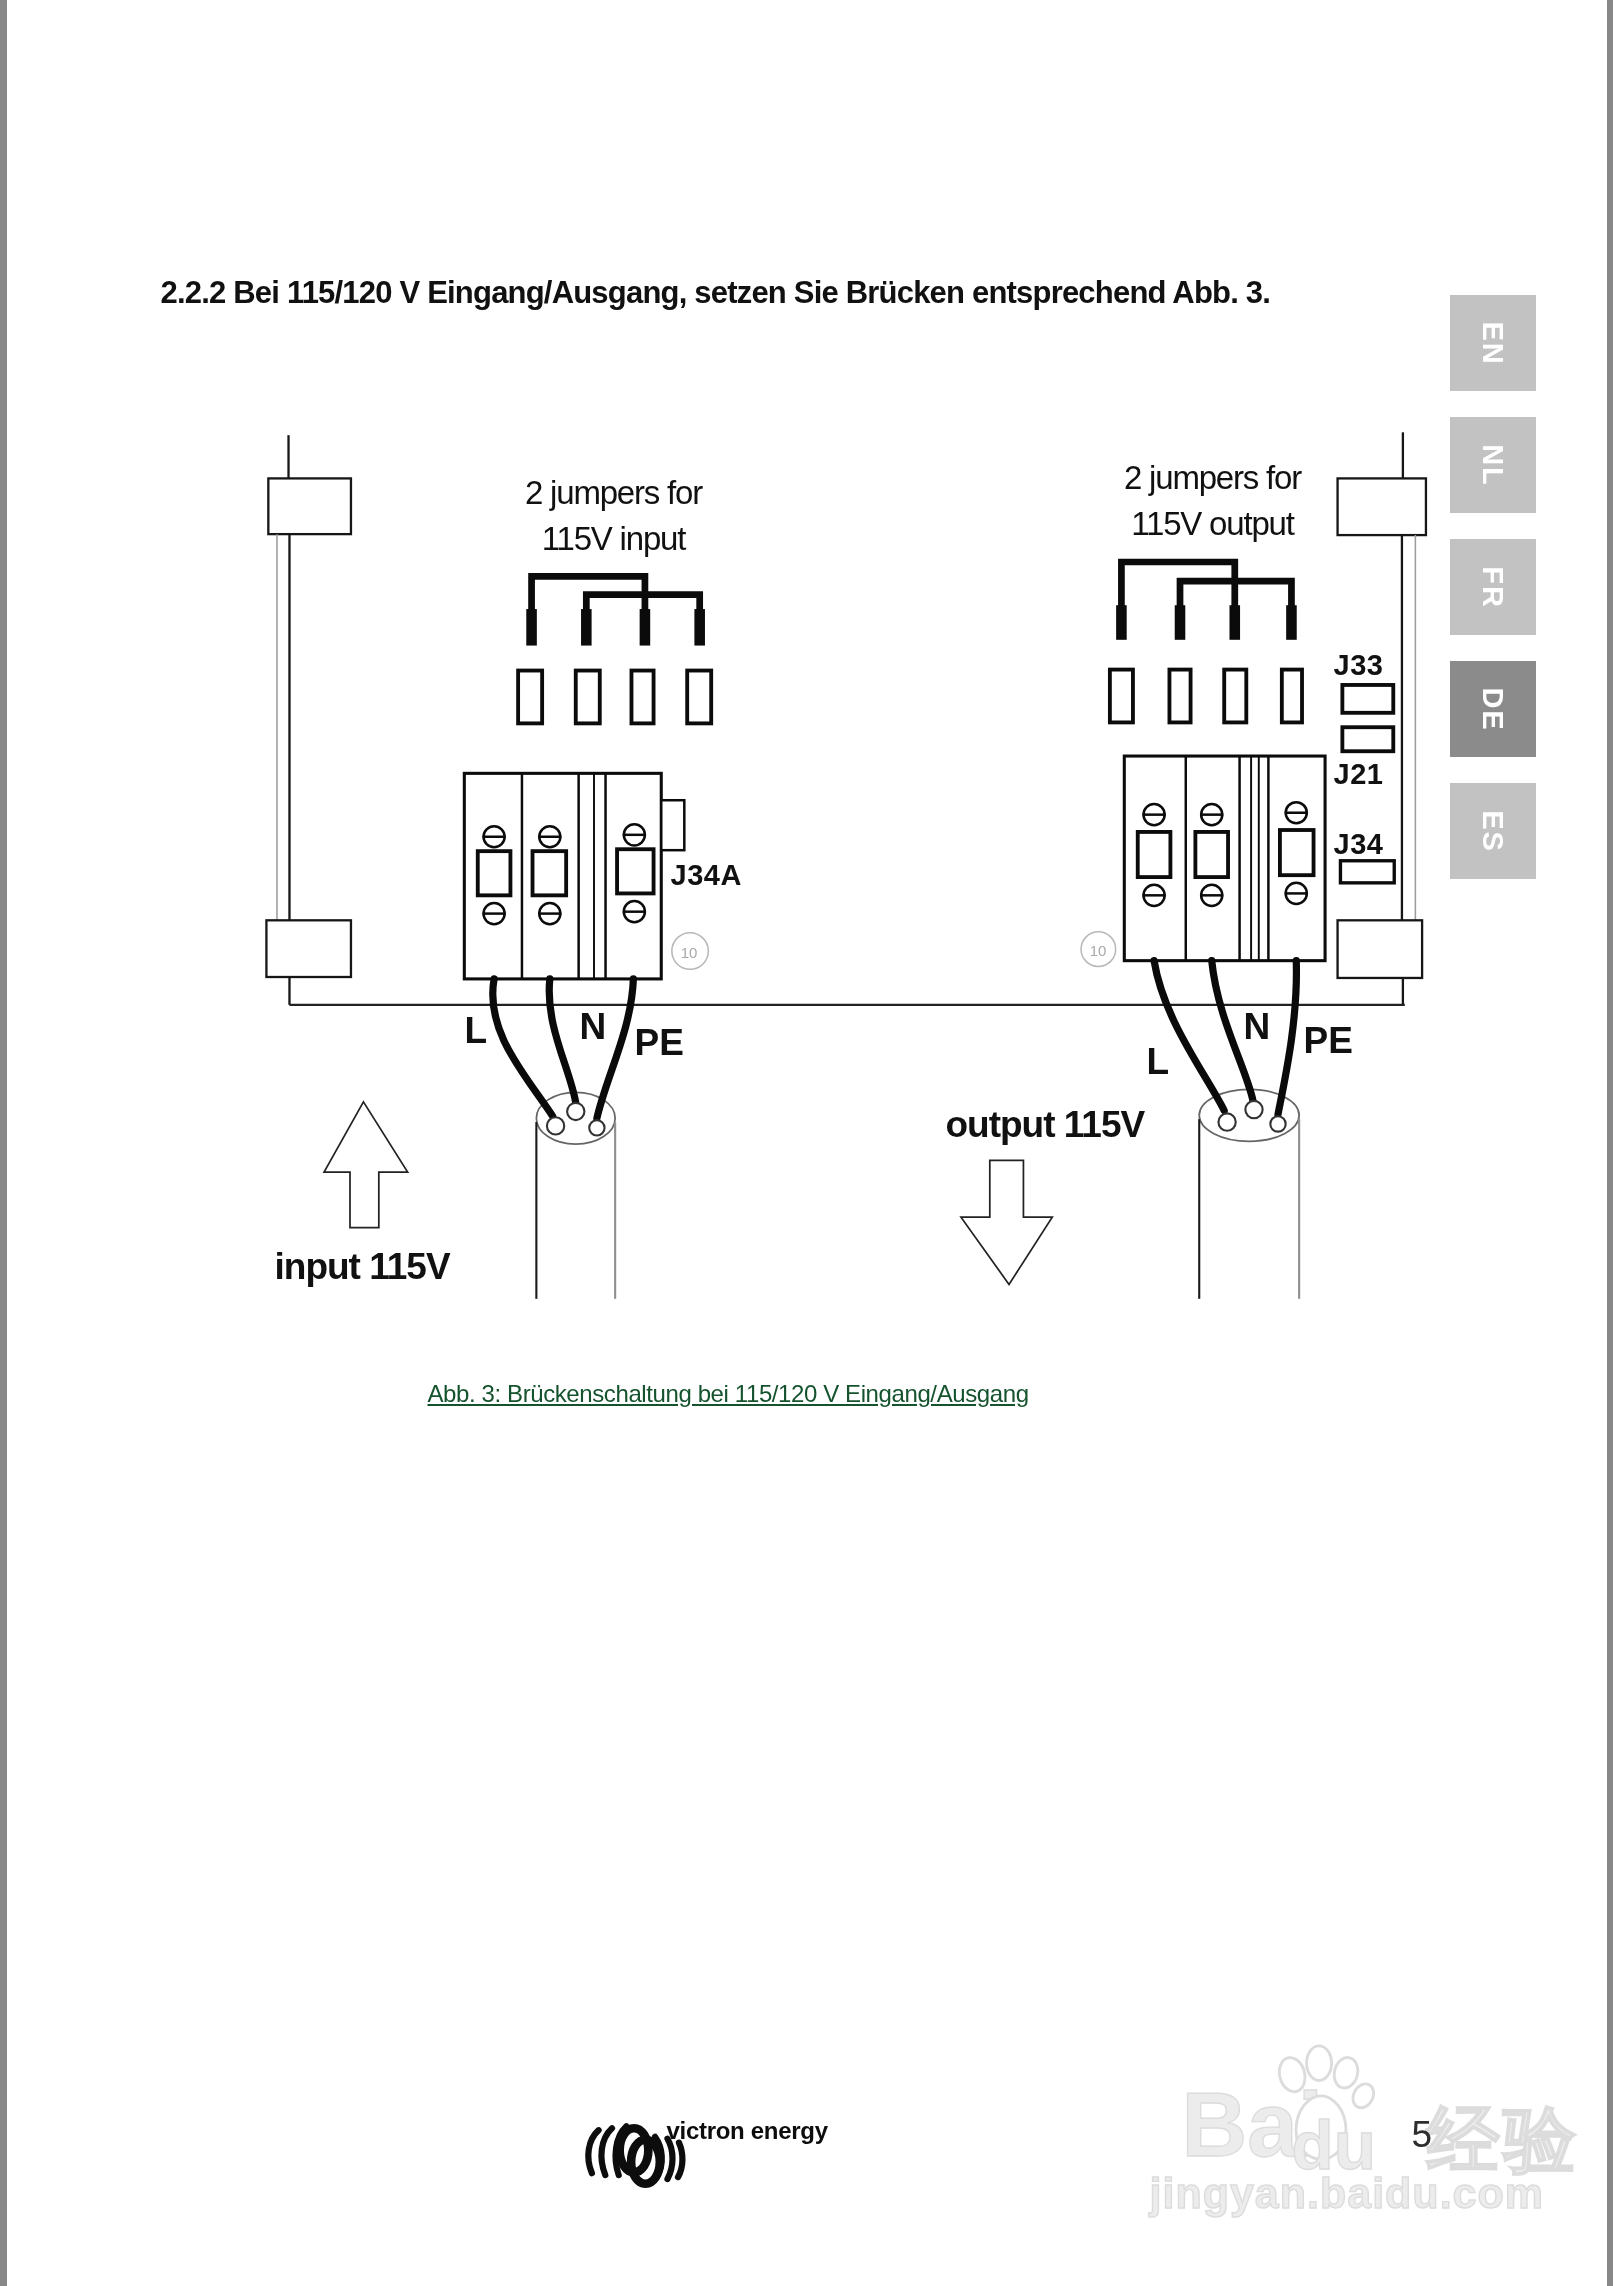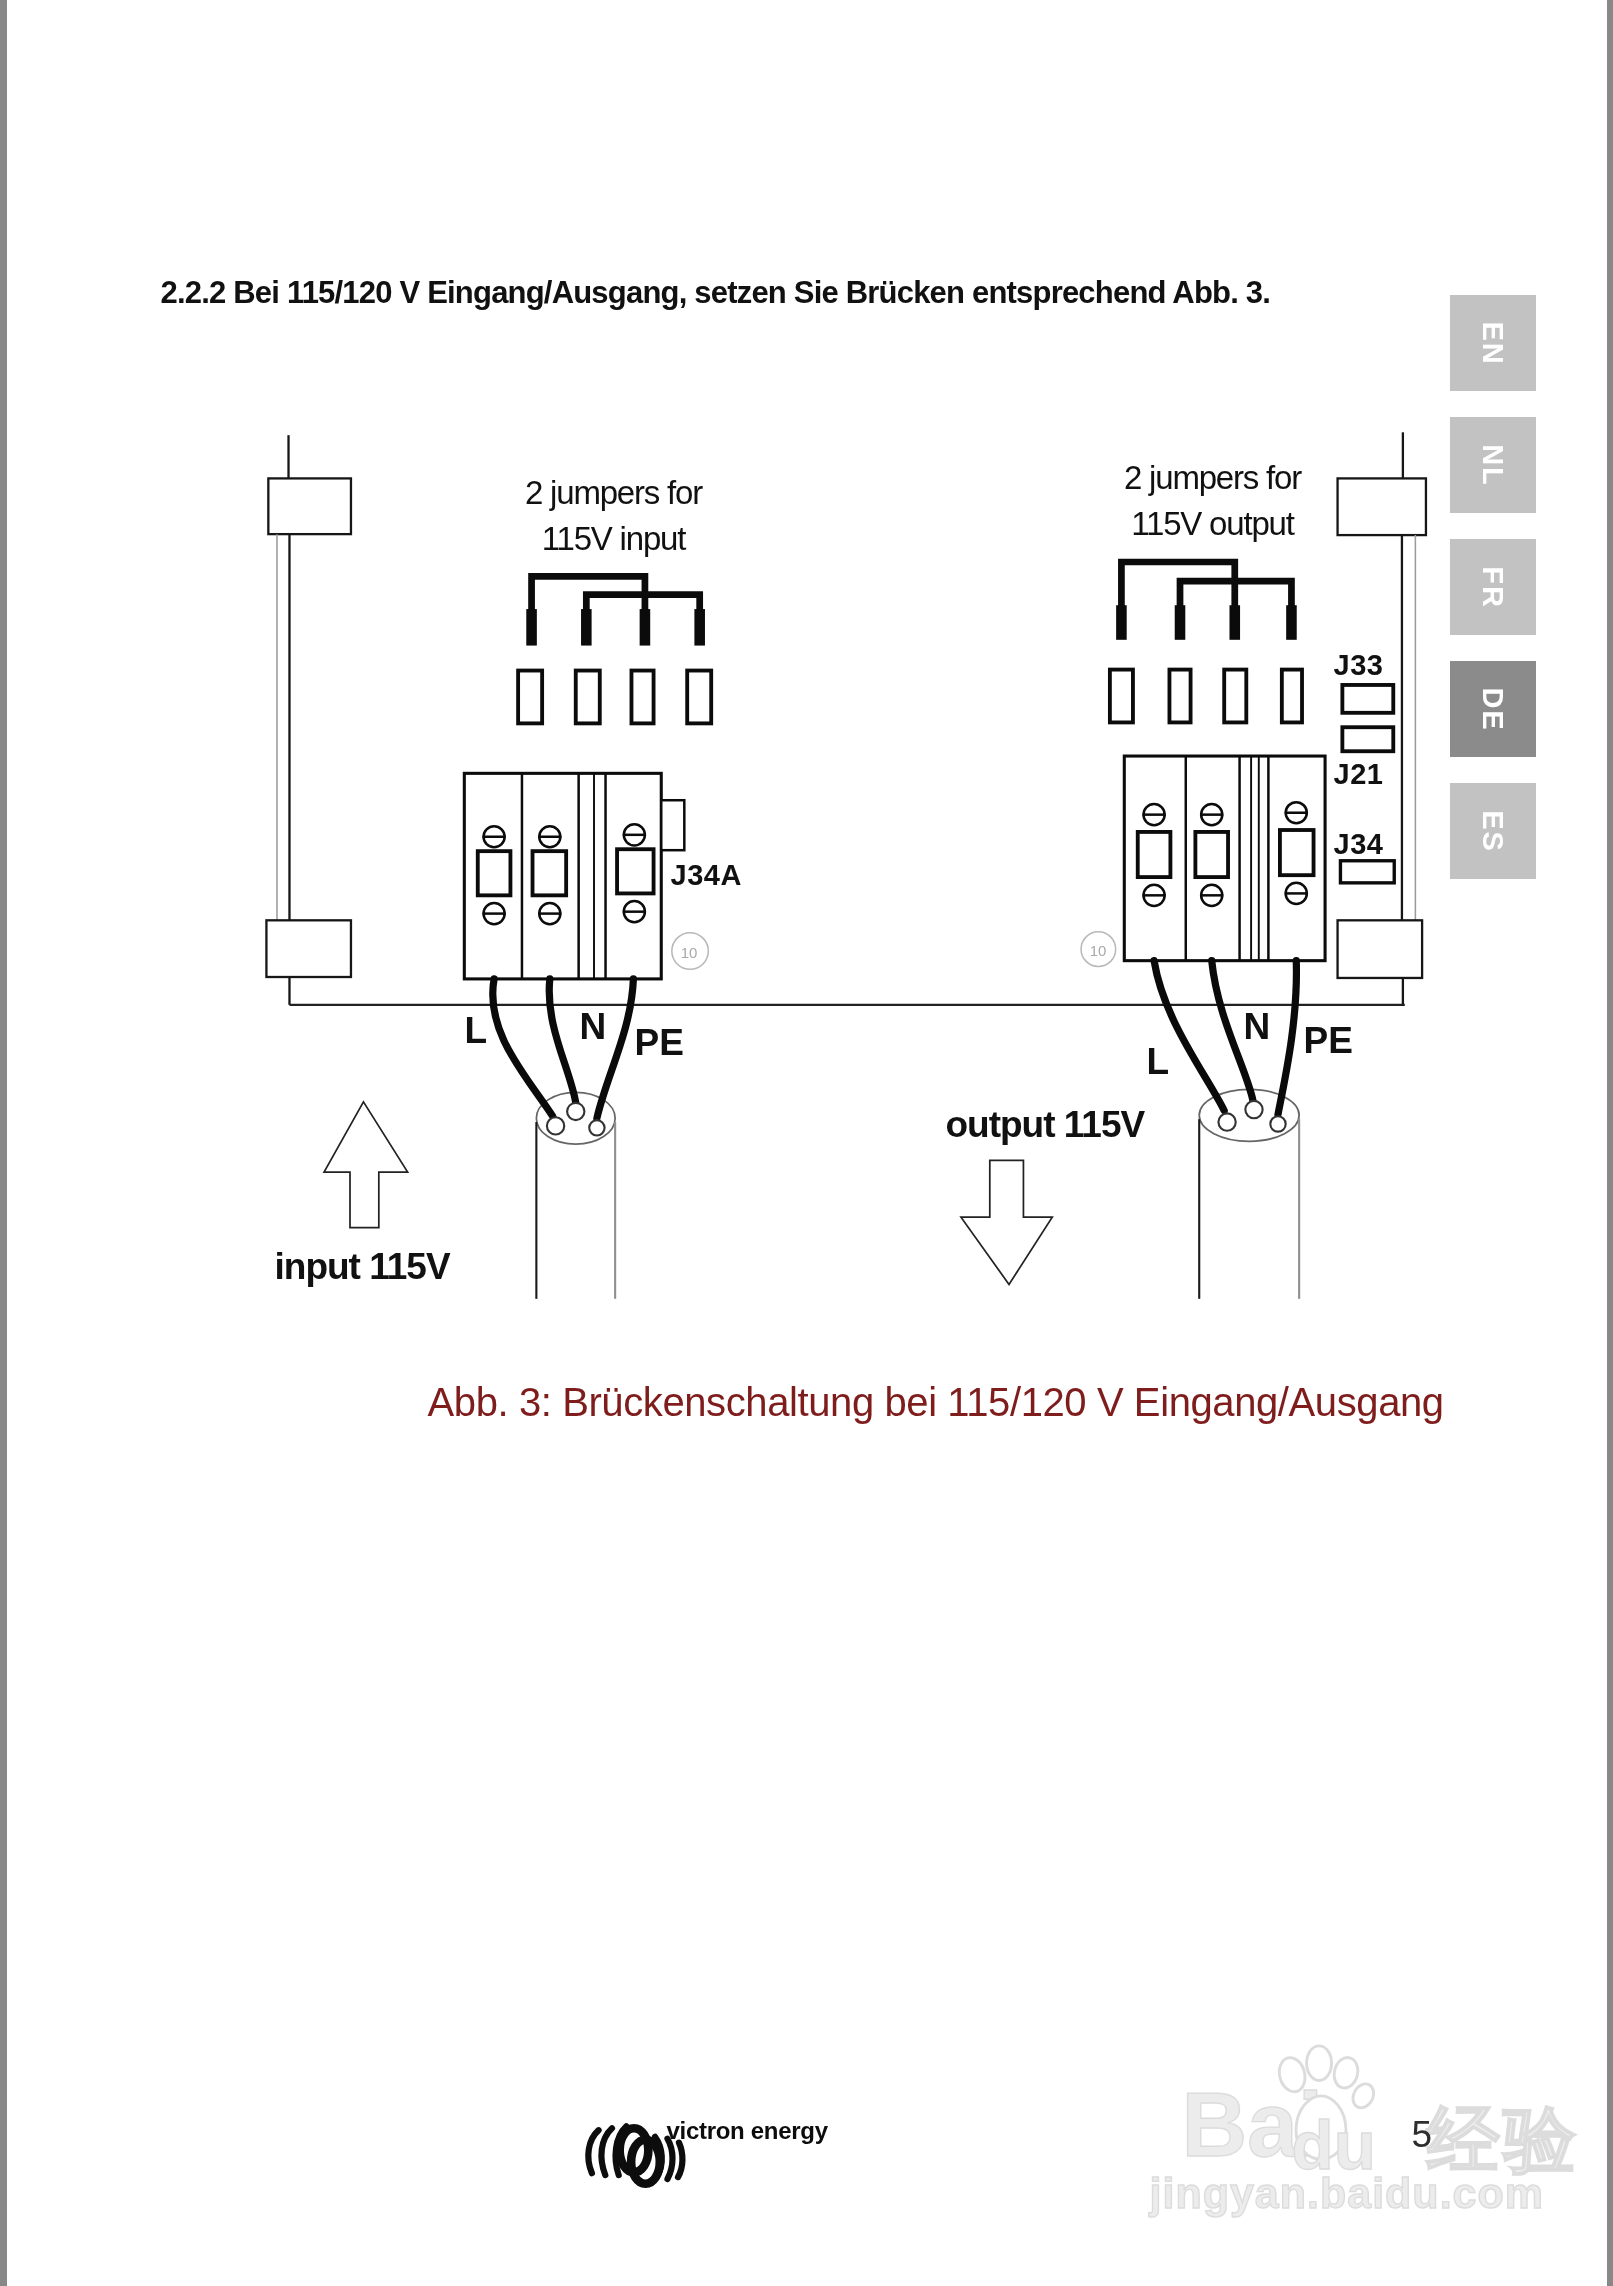--- a/index.html
+++ b/index.html
@@ -3,21 +3,21 @@
 <meta charset="utf-8">
 <style>
   html,body{margin:0;padding:0;background:#888;}
   .page{
     position:relative;width:1600px;height:2286px;background:#ffffff;
     font-family:"Liberation Sans",sans-serif;color:#111;overflow:hidden;
     margin:0 auto;
   }
   .abs{position:absolute;white-space:nowrap;}
   .heading{font-size:31px;font-weight:bold;letter-spacing:-0.8px;}
-  .caption{font-size:40px;letter-spacing:-0.4px;color:#7f1d1d;}
+  .caption{font-size:24px;letter-spacing:-0.4px;color:#14532d;text-decoration:underline;}
   .jtitle{font-size:33px;font-weight:normal;text-align:center;line-height:46px;letter-spacing:-1.2px;}
   .jref{font-size:29px;font-weight:bold;letter-spacing:0.5px;}
   .term{font-size:37px;font-weight:bold;}
   .flow{font-size:37px;font-weight:bold;letter-spacing:-1px;}
   .screwmark{font-size:15px;color:#a9a9a9;font-weight:normal;}
   .lang-tab{
     position:absolute;left:1443px;width:86px;height:96px;
     background:var(--tab-inactive,#c2c2c2);
     display:flex;align-items:center;justify-content:center;cursor:pointer;
   }

